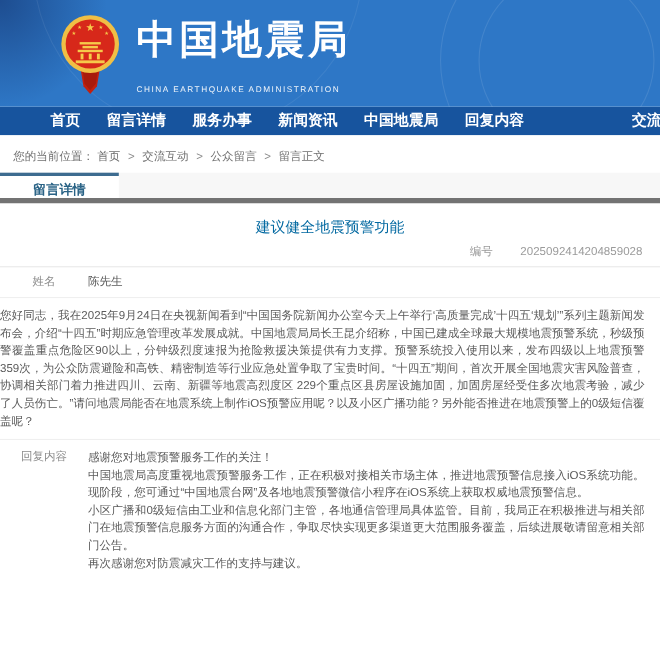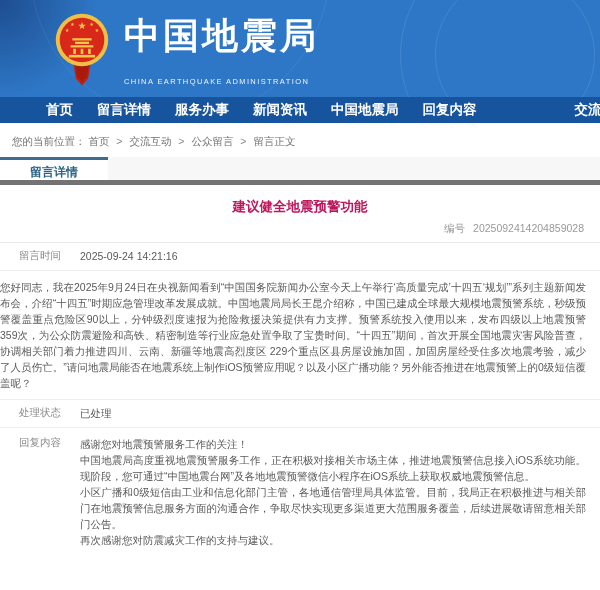--- a/index.html
+++ b/index.html
@@ -34,24 +34,24 @@
 
   
   .tabbar { height:28px; background:#f7f7f7; border-bottom:5px solid #737373; display:flex; }
   .tab-active { width:108px; background:#fff; border-top:3px solid #3d6c90;
     color:#2a6386; font-size:12px; font-weight:bold; text-align:center;
     line-height:25px; cursor:pointer; }
 
   
   .content { background:#fff; }
   .title-block { padding-top:13px; border-bottom:1px solid #e9e9e9; }
-  .msg-title { text-align:center; font-size:13.5px; font-weight:bold; color:#be185d; }
+  .msg-title { text-align:center; font-size:13.5px; font-weight:normal; color:#0369a1; }
   .msg-number { text-align:right; font-size:10.5px; color:#9a9a9a; margin-top:6px;
     padding:0 16px 6px 0; }
-  .msg-number .num-label { margin-right:8px; }
+  .msg-number .num-label { margin-right:25px; }
 
   .row { display:flex; border-bottom:1px solid #efefef; font-size:10.5px; color:#5a5a5a; }
   .row:last-child { border-bottom:none; }
   .lbl { width:80px; flex-shrink:0; text-align:center; color:#8a8a8a; padding:6px 0; }
   .val { flex:1; padding:6px 14px 6px 0; line-height:15px; }
   .row.para .lbl { padding-top:8px; }
   .row.para .val { padding:8px 14px 8px 0; line-height:16px; text-align:justify;
     white-space:pre-line; }
 </style>
 </head>
@@ -114,34 +114,30 @@
 
 <div class="content">
 
   <div class="title-block">
     <div class="msg-title">建议健全地震预警功能</div>
     <div class="msg-number">
       <span class="num-label">编号</span><span>2025092414204859028</span>
     </div>
   </div>
 
+  <div class="row">
+    <div class="lbl">姓名</div>
+    <div class="val">陈先生</div>
+  </div>
 
-  <div class="row">
-    <div class="lbl">留言时间</div>
-    <div class="val">2025-09-24 14:21:16</div>
-  </div>
 
   <div class="row para">
     <div class="val">您好同志，我在2025年9月24日在央视新闻看到“中国国务院新闻办公室今天上午举行‘高质量完成’十四五‘规划’”系列主题新闻发布会，介绍“十四五”时期应急管理改革发展成就。中国地震局局长王昆介绍称，中国已建成全球最大规模地震预警系统，秒级预警覆盖重点危险区90以上，分钟级烈度速报为抢险救援决策提供有力支撑。预警系统投入使用以来，发布四级以上地震预警 359次，为公众防震避险和高铁、精密制造等行业应急处置争取了宝贵时间。“十四五”期间，首次开展全国地震灾害风险普查，协调相关部门着力推进四川、云南、新疆等地震高烈度区 229个重点区县房屋设施加固，加固房屋经受住多次地震考验，减少了人员伤亡。”请问地震局能否在地震系统上制作iOS预警应用呢？以及小区广播功能？另外能否推进在地震预警上的0级短信覆盖呢？</div>
   </div>
 
-  <div class="row">
-    <div class="lbl">处理状态</div>
-    <div class="val">已处理</div>
-  </div>
 
 
   <div class="row para">
     <div class="lbl">回复内容</div>
     <div class="val">感谢您对地震预警服务工作的关注！
 中国地震局高度重视地震预警服务工作，正在积极对接相关市场主体，推进地震预警信息接入iOS系统功能。现阶段，您可通过“中国地震台网”及各地地震预警微信小程序在iOS系统上获取权威地震预警信息。
 小区广播和0级短信由工业和信息化部门主管，各地通信管理局具体监管。目前，我局正在积极推进与相关部门在地震预警信息服务方面的沟通合作，争取尽快实现更多渠道更大范围服务覆盖，后续进展敬请留意相关部门公告。
 再次感谢您对防震减灾工作的支持与建议。</div>
   </div>
 

